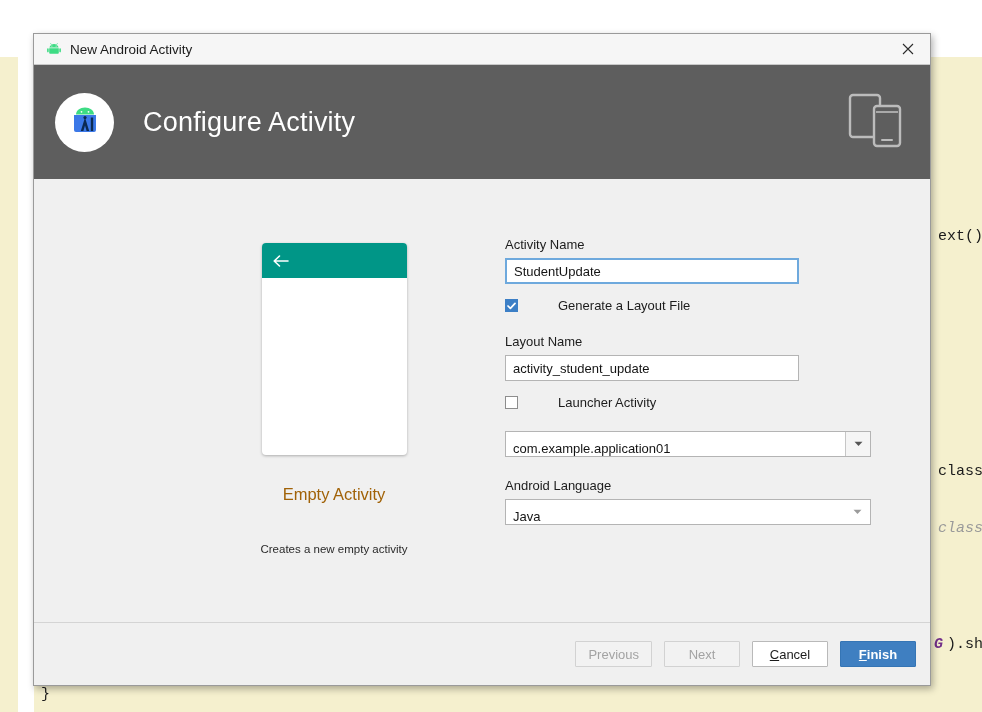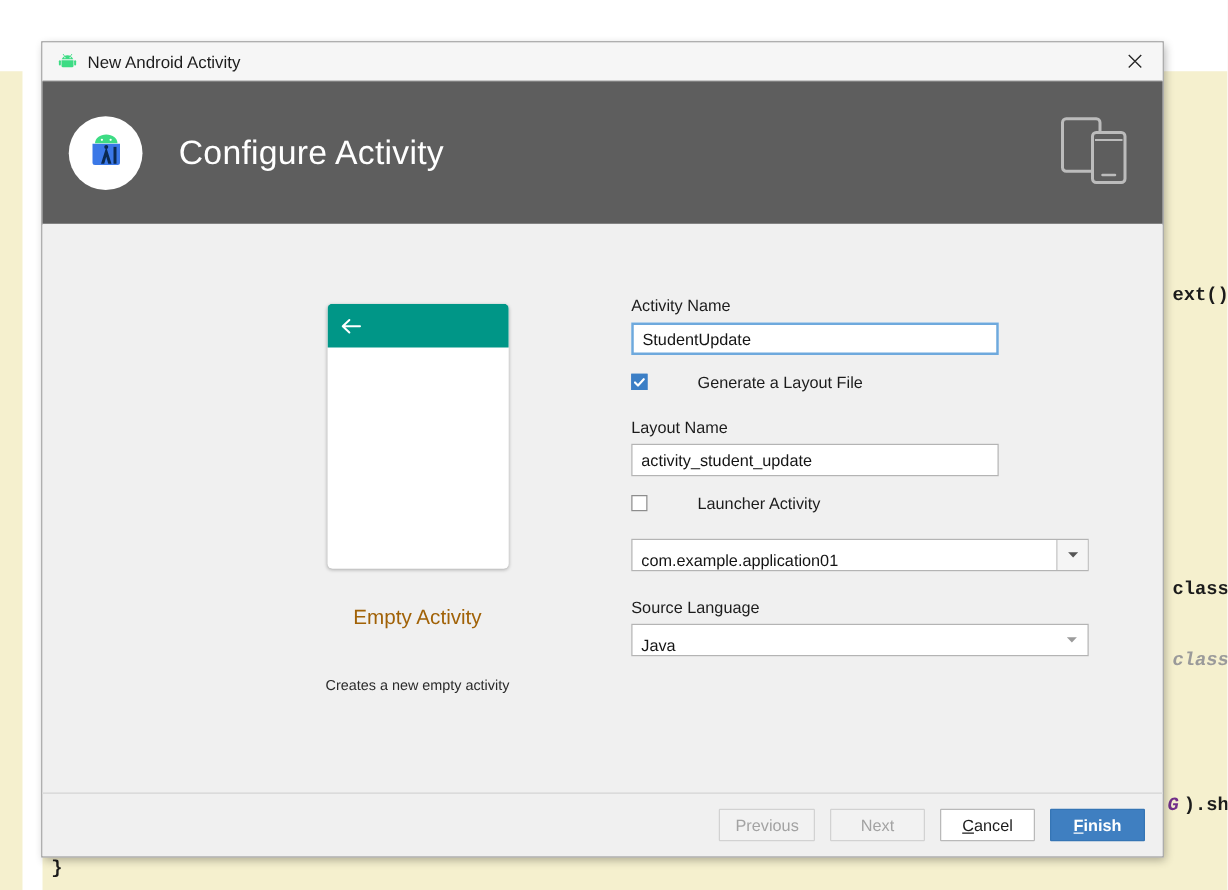--- a/index.html
+++ b/index.html
@@ -44,21 +44,20 @@
     width: 16px;
     height: 712px;
     background: #ffffff;
   }
   .bg-code {
     position: absolute;
     font-family: "Liberation Mono", monospace;
     font-size: 15px;
     white-space: pre;
     color: #1b1b1b;
-    font-weight: bold;
   }
   .bg-code.italic { font-style: italic; color: #9a9a9a; }
   .bg-code.purple { font-style: italic; color: #73308a; font-weight: bold; }
 
   
   #dialog {
     position: absolute;
     left: 33px;
     top: 33px;
     width: 898px;
@@ -269,21 +268,21 @@
     justify-content: center;
   }
   .gap-md { height: 21px; }
 
   
   .footer {
     position: absolute;
     left: 0;
     right: 0;
     bottom: 0;
-    height: 51px;
+    height: 63px;
     border-top: 1px solid #d4d4d4;
     background: #f0f0f0;
     display: flex;
     align-items: center;
     justify-content: flex-end;
     padding-right: 14px;
     box-sizing: border-box;
   }
   .btn {
     height: 26px;
@@ -418,21 +417,21 @@
       <div class="combo">
         <span class="combo-value">com.example.application01</span>
         <span class="combo-arrow-boxed">
           <svg width="9" height="6" viewBox="0 0 9 6">
               <path d="M0.5 0.8 L4.5 5 L8.5 0.8 Z" fill="#555555"></path>
             </svg>
         </span>
       </div>
 
       <div class="gap-md"></div>
-      <div class="field-label">Source Language</div>
+      <div class="field-label">Android Language</div>
       <div class="combo">
         <span class="combo-value">Java</span>
         <span class="combo-arrow-plain">
           <svg width="9" height="6" viewBox="0 0 9 6">
               <path d="M0.5 0.8 L4.5 5 L8.5 0.8 Z" fill="#9b9b9b"></path>
             </svg>
         </span>
       </div>
 
     </div>

